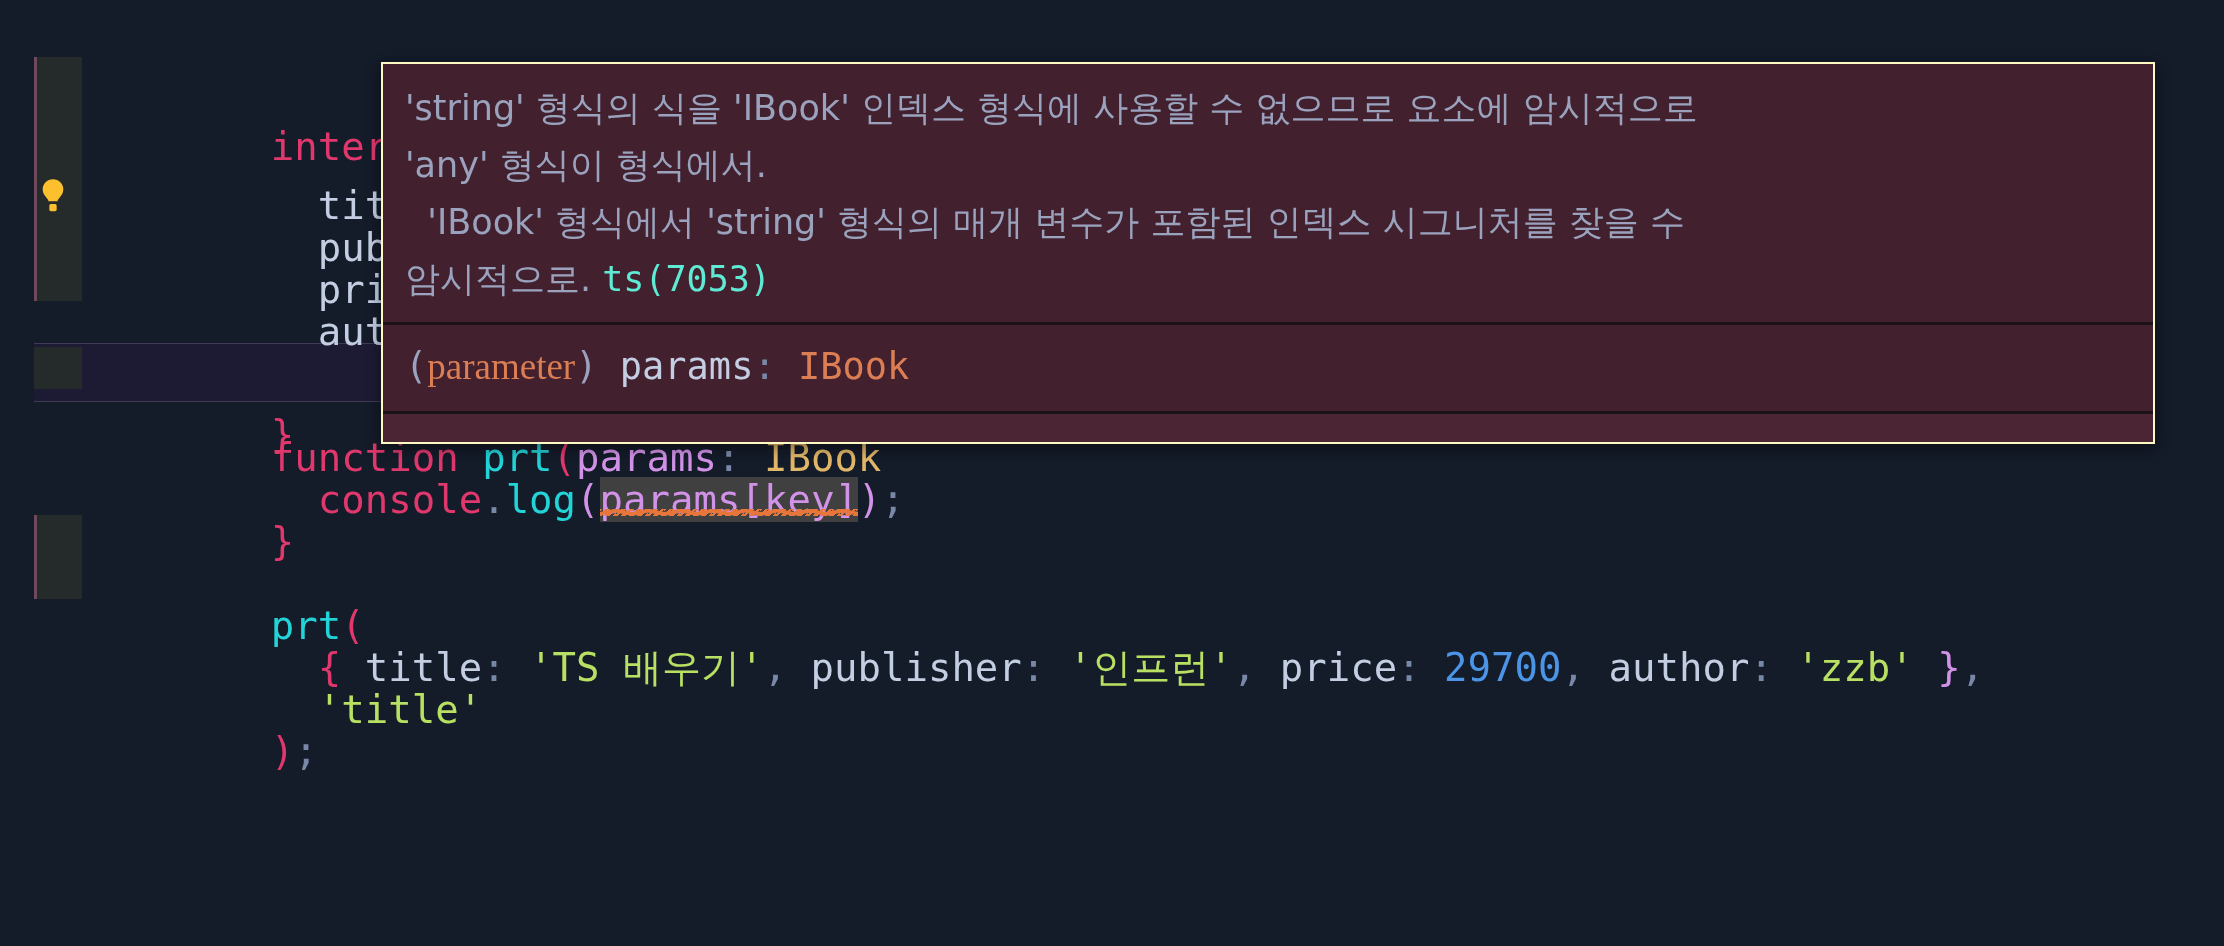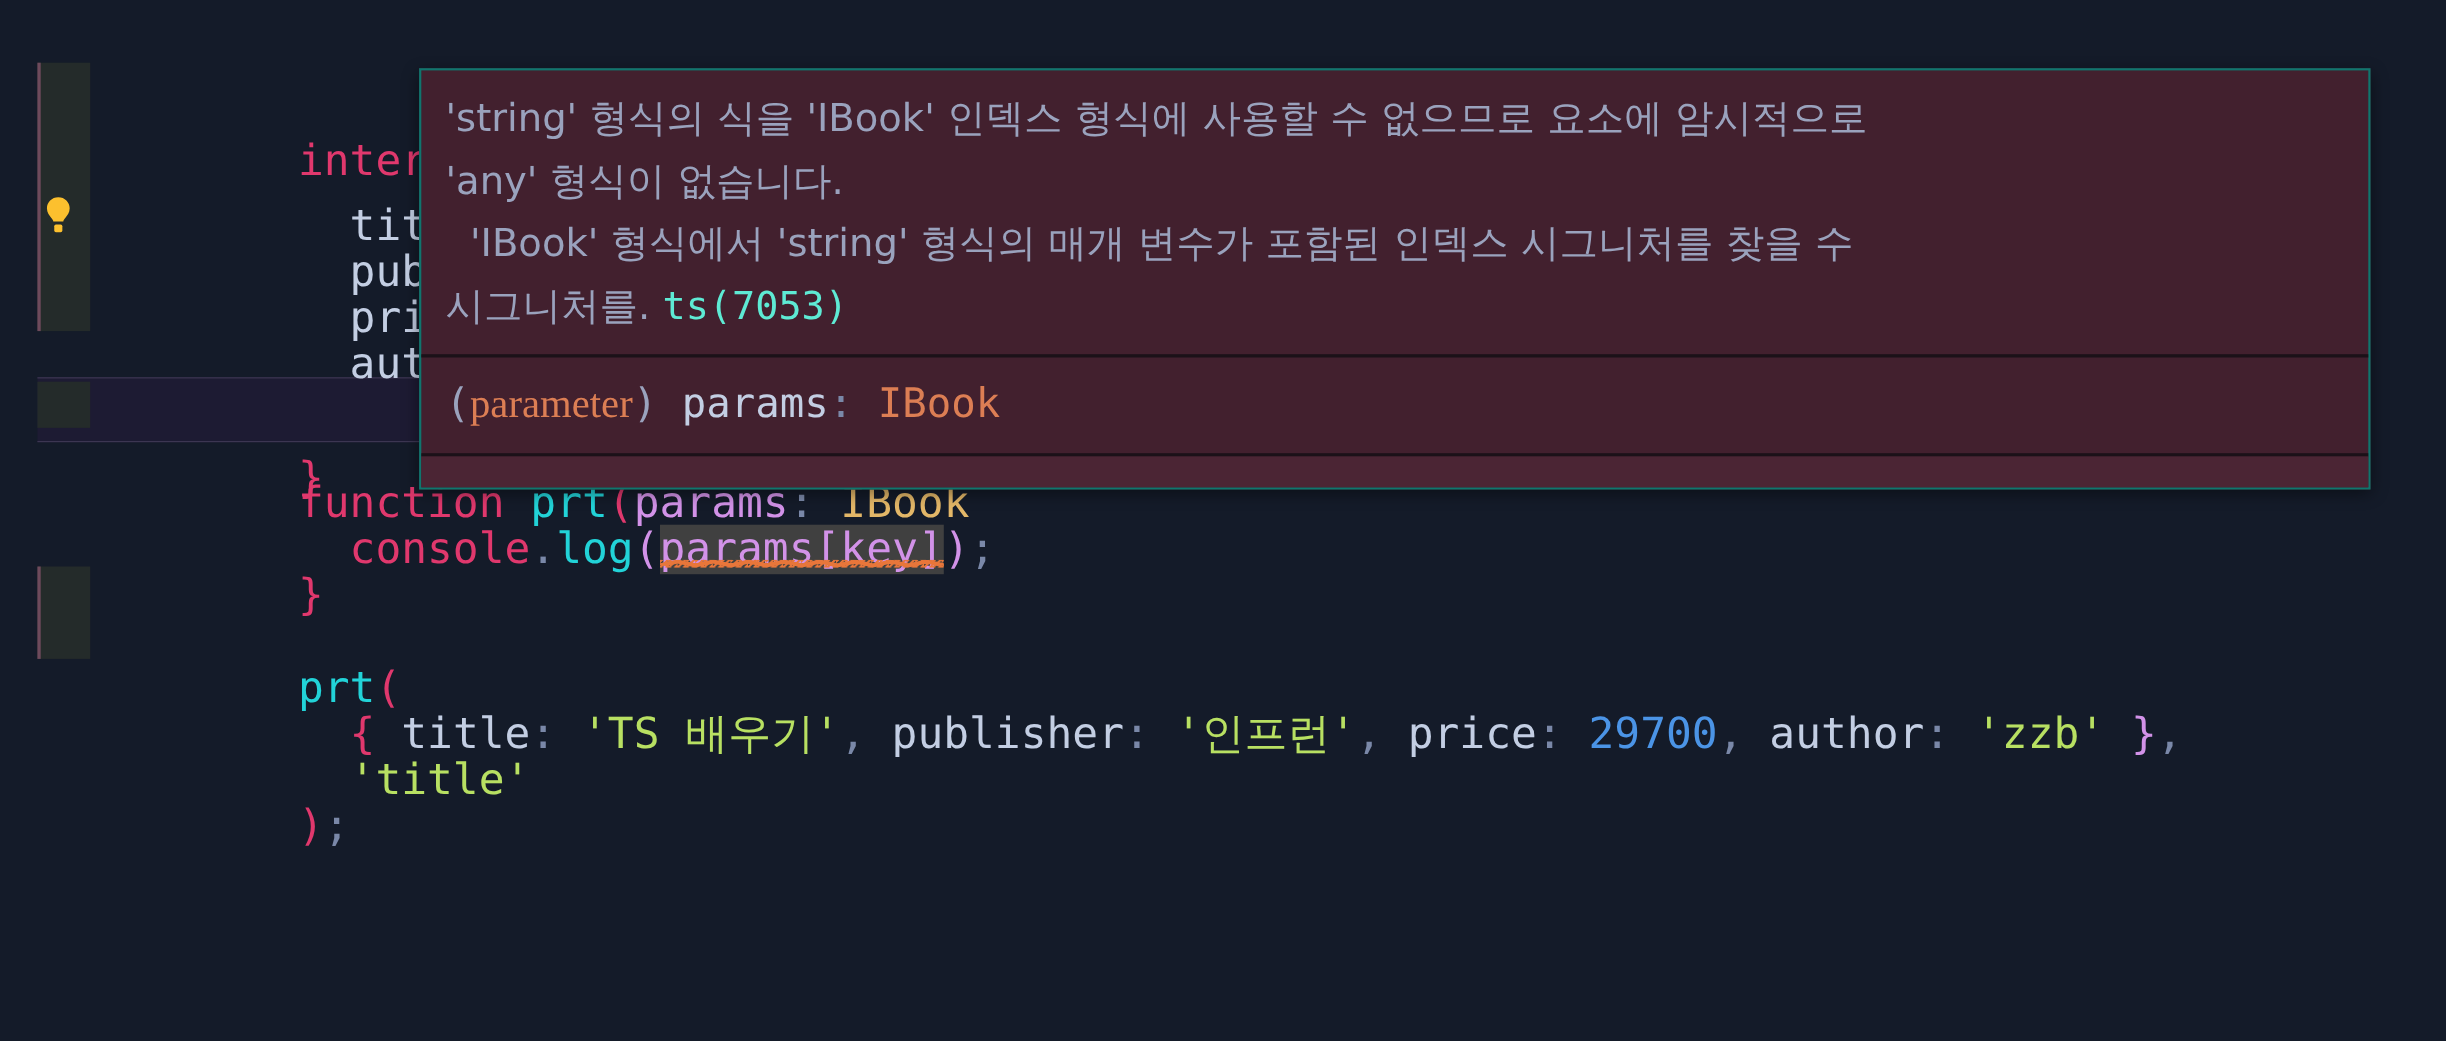--- a/index.html
+++ b/index.html
@@ -110,21 +110,21 @@
     height: 40px;
   }
 
   
   #hover-tooltip {
     position: absolute;
     left: 381px;
     top: 62px;
     width: 1774px;
     background: #42202e;
-    border: 2px solid #0f766e;
+    border: 2px solid #fef9c3;
     box-sizing: border-box;
     z-index: 20;
     box-shadow: 0 4px 14px rgba(0,0,0,0.45);
   }
   .tt-section {
     padding: 16px 22px 14px 22px;
   }
   .tt-msg {
     font-family: "DejaVu Sans", "Liberation Sans", sans-serif;
     font-size: 35px;
@@ -273,23 +273,23 @@
       <span class="punct">)</span><span class="op">;</span>
     </span>
   </div>
 
 </div>
 
 <div id="hover-tooltip">
 
   <div class="tt-section">
     <div class="tt-msg">'string' 형식의 식을 'IBook' 인덱스 형식에 사용할 수 없으므로 요소에 암시적으로</div>
-    <div class="tt-msg">'any' 형식이 없습니다.</div>
+    <div class="tt-msg">'any' 형식이 형식에서.</div>
     <div class="tt-msg">  'IBook' 형식에서 'string' 형식의 매개 변수가 포함된 인덱스 시그니처를 찾을 수</div>
-    <div class="tt-msg"><span>시그니처를.</span> <span class="tt-code-ref">ts(7053)</span></div>
+    <div class="tt-msg"><span>암시적으로.</span> <span class="tt-code-ref">ts(7053)</span></div>
   </div>
 
   <div class="tt-divider"></div>
 
   <div class="tt-sig"><span class="pparen">(</span><span class="pkw">parameter</span><span class="pparen">)</span><span> </span><span class="pname">params</span><span class="pcol">: </span><span class="ptype">IBook</span></div>
 
   <div class="tt-divider"></div>
 
   <div class="tt-actions">
   </div>

